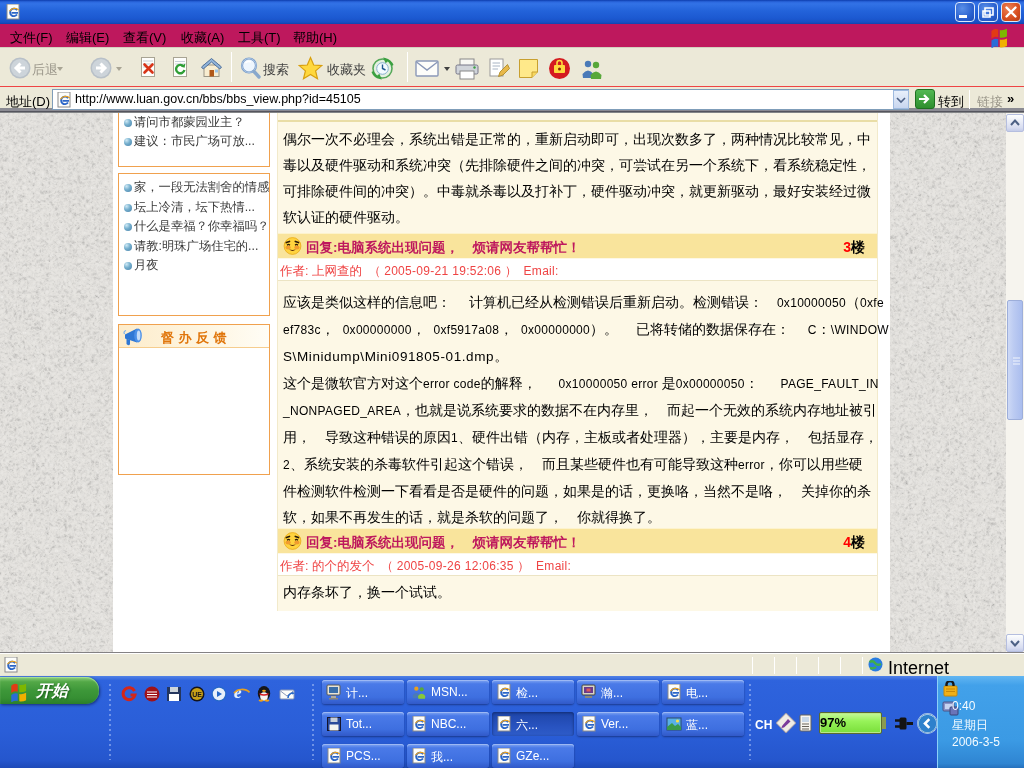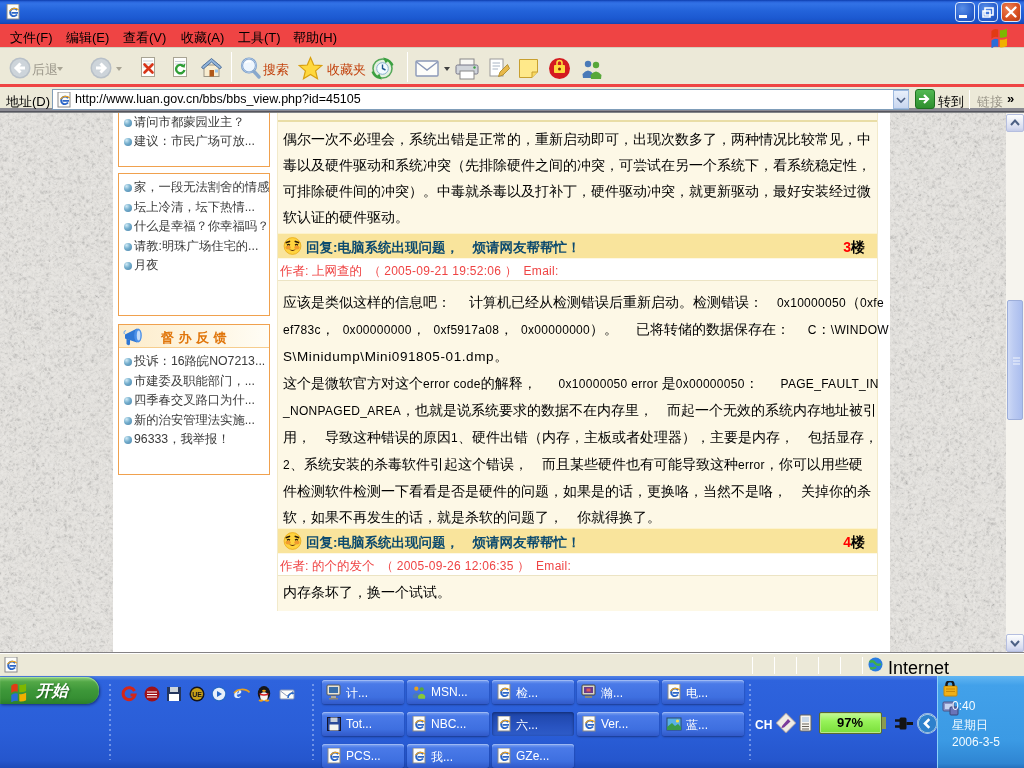--- a/index.html
+++ b/index.html
@@ -10,26 +10,26 @@
 
 #titlebar { left:0; top:0; width:1024px; height:24px;
   background:linear-gradient(180deg,#0d3cad 0%,#2b67de 8%,#3272e6 16%,#2363da 45%,#1c59d1 75%,#1850c4 92%,#1243ae 100%); }
 #titletext { left:27px; top:4px; color:#fff; font-size:14.5px; font-weight:bold; white-space:nowrap; letter-spacing:0.5px; text-shadow:1px 1px 1px #0a2a80; }
 .capbtn { top:2px; width:20px; height:20px; border-radius:4px; border:1px solid #dce9fc; }
 #btnmin  { left:955px; background:radial-gradient(circle at 35% 30%,#5a8fe8 0%,#2a61cf 60%,#1c4cb5 100%); }
 #btnrest { left:978px; background:radial-gradient(circle at 35% 30%,#5a8fe8 0%,#2a61cf 60%,#1c4cb5 100%); }
 #btnclose{ left:1001px; background:radial-gradient(circle at 35% 30%,#ec8257 0%,#d95122 55%,#b93a12 100%); }
 
 
-#menubar { left:0; top:24px; width:1024px; height:24px; background:#ef4444; border-bottom:1px solid #d4d0bf; }
+#menubar { left:0; top:24px; width:1024px; height:24px; background:#be185d; border-bottom:1px solid #d4d0bf; }
 #menubar .mi { position:absolute; top:5px; font-size:13px; color:#000; white-space:nowrap; }
 
 
-#toolbar { left:0; top:48px; width:1024px; height:39px; background:#ECE9D8; border-bottom:3px solid #ef4444; }
-.tbtext { position:absolute; font-size:13px; color:#c2410c; top:13px; white-space:nowrap; }
+#toolbar { left:0; top:48px; width:1024px; height:39px; background:#ECE9D8; border-bottom:1px solid #ef4444; }
+.tbtext { position:absolute; font-size:13px; color:#404040; top:13px; white-space:nowrap; }
 .tbsep { position:absolute; top:4px; width:1px; height:30px; background:#c9c5b2; border-right:1px solid #fff; }
 
 
 #addrbar { left:0; top:87px; width:1024px; height:25px; background:#ECE9D8; }
 #sunken { left:0; top:108px; width:1024px; height:4px; background:#8b8b93; border-bottom:1px solid #55555e; }
 #addrlabel { left:6px; top:6px; font-size:13px; color:#000; }
 #addrinput { left:52px; top:2px; width:857px; height:21px; background:#fff; border:1px solid #7f9db9; }
 #addrurl { left:75px; top:5px; font-size:12.5px; color:#000; white-space:nowrap; }
 #addrdrop { left:893px; top:3px; width:16px; height:19px; background:linear-gradient(180deg,#e8f0fb,#c8d6ef); border:1px solid #9ebadf; }
 #gotext { left:938px; top:6px; font-size:13px; color:#000; }
@@ -48,21 +48,21 @@
 .slist { position:relative; }
 .sitem { position:relative; height:19.6px; line-height:19.6px; font-size:12.3px; color:#3a3a3a; padding-left:15px; white-space:nowrap; overflow:hidden; }
 .sitem .bullet { position:absolute; left:5px; top:6px; width:8px; height:8px; border-radius:50%;
   background:radial-gradient(circle at 32% 28%,#cfe9f5 0%,#74aecd 45%,#4880a8 100%); }
 
 
 .ctext { position:absolute; left:283px; font-size:14px; color:#000; line-height:26px; white-space:nowrap; }
 .lt { font-size:12px; letter-spacing:0.3px; }
 .lt2 { font-size:13.5px; letter-spacing:0.6px; }
 .hband { position:absolute; left:278px; width:599px; height:25px; background:#f9e49c; border-top:1px solid #fdf3cd; }
-.hband .htx { position:absolute; left:28px; top:4.5px; font-size:13.5px; font-weight:bold; color:#0c4a6e; white-space:nowrap; }
+.hband .htx { position:absolute; left:28px; top:4.5px; font-size:13.5px; font-weight:bold; color:#be185d; white-space:nowrap; }
 .hband .flr { position:absolute; right:12px; top:5px; font-size:14px; font-weight:bold; color:#000; }
 .hband .flr b { color:#f00; }
 .arow { position:absolute; left:278px; width:599px; height:22px; background:#fff; border-bottom:1px solid #ece4c4; }
 .arow .atx { position:absolute; left:2px; top:4px; font-size:12.5px; color:#ef4444; white-space:nowrap; }
 
 
 #scroll { left:1006px; top:0; width:18px; height:540px; background:#f6f4ee; }
 .sbtn { position:absolute; left:0; width:18px; height:18px; background:linear-gradient(180deg,#fdfefe,#d7dcf0 80%,#c3cbe8); border:1px solid #b5bedf; border-radius:2px; }
 #sthumb { position:absolute; left:1px; top:187px; width:16px; height:120px; border:1px solid #9daeda; border-radius:2px;
   background:linear-gradient(90deg,#cdd9f6 0%,#bccbf2 40%,#aabdee 100%); }
@@ -351,27 +351,20 @@
       <div class="shead">
         <svg class="abs" style="left:3px;top:1px" width="24" height="22" viewBox="0 0 24 22">
           <path d="M3 8.5 L15 2.5 L15 16.5 L3 12.5 Z" fill="#2f77d4"></path>
           <ellipse cx="16" cy="9.5" rx="3.8" ry="7" fill="#4a8fe8"></ellipse>
           <ellipse cx="16.6" cy="9.5" rx="1.8" ry="5" fill="#c4dcf8"></ellipse>
           <path d="M4.5 12.8 L4.5 18 Q7 20.4 8 18 L8 13.8 Z" fill="#2f77d4"></path>
           <path d="M4 4.5 Q1 5.5 2.5 8" fill="none" stroke="#7ab0ec" stroke-width="1.2"></path>
         </svg>
         <div class="ht">督办反馈</div>
       </div>
-      <div class="slist" style="padding-top:4px">
-        <div class="sitem"><span class="bullet"></span>投诉：16路皖NO7213...</div>
-        <div class="sitem"><span class="bullet"></span>市建委及职能部门，...</div>
-        <div class="sitem"><span class="bullet"></span>四季春交叉路口为什...</div>
-        <div class="sitem"><span class="bullet"></span>新的治安管理法实施...</div>
-        <div class="sitem"><span class="bullet"></span>96333，我举报！</div>
-      </div>
     </div>
   </div>
   <div id="scroll" class="abs">
     <div class="sbtn" style="top:1px"><svg width="16" height="16">
           <path d="M4 10 L8 5.5 L12 10" stroke="#4d6185" stroke-width="2" fill="none"></path>
         </svg></div>
     <div class="sbtn" style="top:521px"><svg width="16" height="16">
           <path d="M4 6 L8 10.5 L12 6" stroke="#4d6185" stroke-width="2" fill="none"></path>
         </svg></div>
     <div id="sthumb"><svg width="16" height="120">
@@ -537,21 +530,21 @@
     <svg class="abs" style="left:776px;top:37px" width="20" height="20">
       <rect x="3" y="3" width="14" height="14" fill="#f0ece4" stroke="#9a96a8" transform="rotate(45 10 10)"></rect>
       <path d="M6 13 L12 6 L14.5 8.5 L8 14.5 L5.5 15 Z" fill="#7a3a9a"></path>
     </svg>
     <svg class="abs" style="left:799px;top:38px" width="14" height="19">
       <rect x="1" y="1" width="11" height="16" rx="1" fill="#f8f6f0" stroke="#68645a"></rect>
       <rect x="3" y="3" width="7" height="5" fill="#c8d8e8"></rect>
       <path d="M3 10 H10 M3 12.5 H10 M3 15 H10" stroke="#68645a" stroke-width="1"></path>
     </svg>
     <div class="abs" style="left:819px;top:36px;width:63px;height:22px;background:linear-gradient(180deg,#c8f89a,#97f35a 40%,#7ade3a);border:1.5px solid #5a6a30;border-radius:2px;box-shadow:inset 0 0 0 1px #b8e888">
-      <div class="abs" style="left:0;top:2px;width:60px;text-align:center;font-size:13px;font-weight:bold;color:#000">97%</div>
+      <div class="abs" style="left:0;top:2px;width:60px;text-align:left;font-size:13px;font-weight:bold;color:#000">97%</div>
     </div>
     <div class="abs" style="left:882px;top:41px;width:4px;height:12px;background:#8a9a50"></div>
     <svg class="abs" style="left:894px;top:39px" width="20" height="17">
       <path d="M1 5.5 H6 M1 11.5 H6" stroke="#141414" stroke-width="2.4"></path>
       <rect x="5.5" y="2.5" width="7" height="12" rx="1.5" fill="#141414"></rect>
       <path d="M12.5 8.5 H19" stroke="#141414" stroke-width="3"></path>
     </svg>
     <svg class="abs" style="left:917px;top:37px" width="21" height="21">
       <circle cx="10.5" cy="10.5" r="9.6" fill="#2e81cc" stroke="#d8ecfa" stroke-width="1.6"></circle>
       <circle cx="10.5" cy="10.5" r="9.6" fill="none" stroke="#1a5fa8" stroke-width="0.5"></circle>

